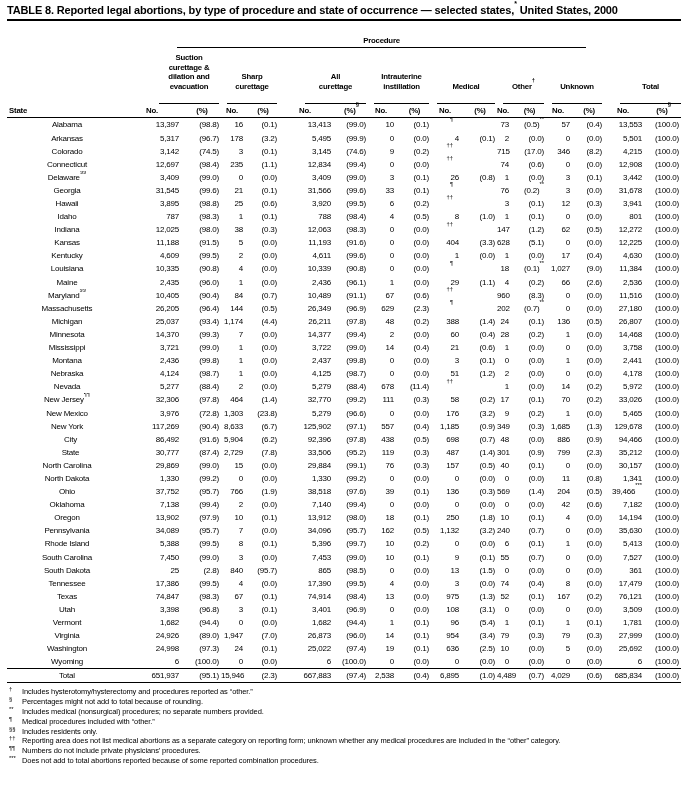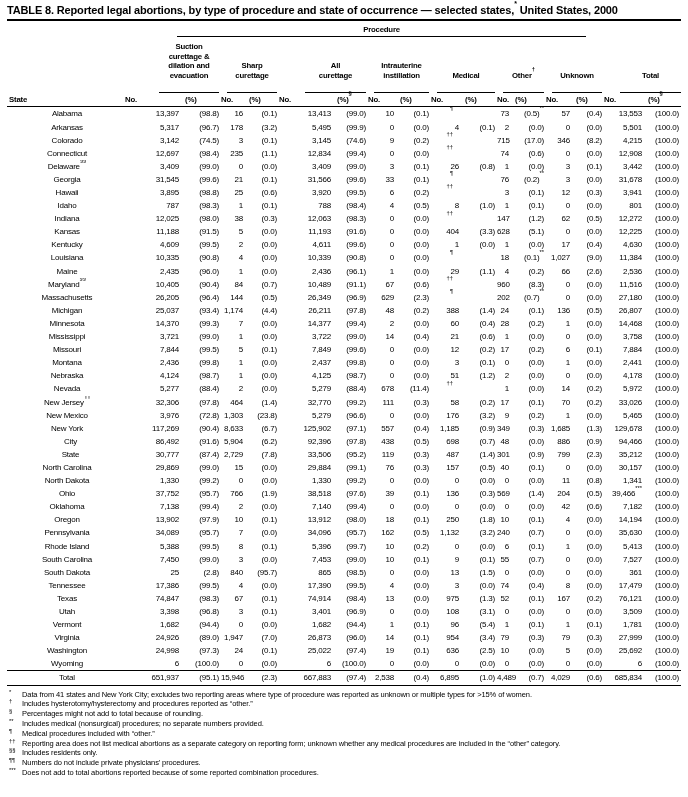--- a/index.html
+++ b/index.html
@@ -13,34 +13,34 @@
     font-size:11px;font-weight:bold;letter-spacing:-0.15px;
     padding-bottom:3px;border-bottom:2px solid #000;white-space:nowrap;
   }
   .title sup{font-size:7px;line-height:0;position:relative;top:-3px;}
   table{
     border-collapse:collapse;table-layout:fixed;width:674px;margin-top:1px;
     letter-spacing:-0.2px;
   }
   th,td{padding:0;margin:0;vertical-align:bottom;font-weight:normal;}
   thead th{font-weight:bold;font-size:7.8px;line-height:9.4px;}
-  .proc-cell{padding-top:3px;}
+  .proc-cell{padding-top:14px;}
   .proc-inner{
     text-align:center;border-bottom:1.5px solid #000;
     margin:0 18px 2px 52px;padding-bottom:2px;
   }
   .group-inner{
     text-align:center;border-bottom:1.5px solid #000;
     margin:0 2px 0 6px;padding:3px 0 12px 0;white-space:pre-line;
   }
   #group-row th:nth-child(2) .group-inner{margin-left:34px;}
   #group-row th:nth-child(4) .group-inner{margin-left:26px;}
   #group-row th:nth-child(9) .group-inner{margin-left:16px;margin-right:0;}
   #sub-row th{
-    border-bottom:1.5px solid #000;text-align:left;
+    border-bottom:1.5px solid #000;text-align:center;
     padding:2px 6px 2px 0;font-size:7.8px;
   }
   #sub-row th.pct{padding-right:2px;}
   #sub-row th.state-head{text-align:left;padding-left:2px;}
   tbody td{font-size:8px;line-height:13.1px;white-space:nowrap;}
   td.state{text-align:center;padding-left:2px;overflow:hidden;}
   td.state.indent{padding-left:9px;}
   td.no{text-align:right;padding-right:6px;}
   td.pct{text-align:right;padding-right:2px;}
   td.no.marker{padding-right:12px;}
@@ -480,39 +480,20 @@
           <td class="no">21</td>
           <td class="pct">(0.6)</td>
           <td class="no">1</td>
           <td class="pct">(0.0)</td>
           <td class="no">0</td>
           <td class="pct">(0.0)</td>
           <td class="no">3,758</td>
           <td class="pct">(100.0)</td>
         </tr>
         <tr>
-          <td class="state">Missouri</td>
-          <td class="no">7,844</td>
-          <td class="pct">(99.5)</td>
-          <td class="no">5</td>
-          <td class="pct">(0.1)</td>
-          <td class="no">7,849</td>
-          <td class="pct">(99.6)</td>
-          <td class="no">0</td>
-          <td class="pct">(0.0)</td>
-          <td class="no">12</td>
-          <td class="pct">(0.2)</td>
-          <td class="no">17</td>
-          <td class="pct">(0.2)</td>
-          <td class="no">6</td>
-          <td class="pct">(0.1)</td>
-          <td class="no">7,884</td>
-          <td class="pct">(100.0)</td>
-        </tr>
-        <tr>
           <td class="state">Montana</td>
           <td class="no">2,436</td>
           <td class="pct">(99.8)</td>
           <td class="no">1</td>
           <td class="pct">(0.0)</td>
           <td class="no">2,437</td>
           <td class="pct">(99.8)</td>
           <td class="no">0</td>
           <td class="pct">(0.0)</td>
           <td class="no">3</td>
@@ -977,24 +958,23 @@
           <td class="pct">(0.7)</td>
           <td class="no">4,029</td>
           <td class="pct">(0.6)</td>
           <td class="no">685,834</td>
           <td class="pct">(100.0)</td>
         </tr>
       </tbody>
   </table>
 
   <div class="footnotes" id="footnotes">
-      <div class="fn"><sup class="fn-marker">*</sup><span class="fn-text">Data from 41 states and New York City; excludes two reporting areas where type of procedure was reported as unknown or multiple types for &gt;15% of women.</span></div>
       <div class="fn"><sup class="fn-marker">†</sup><span class="fn-text">Includes hysterotomy/hysterectomy and procedures reported as “other.”</span></div>
       <div class="fn"><sup class="fn-marker">§</sup><span class="fn-text">Percentages might not add to total because of rounding.</span></div>
       <div class="fn"><sup class="fn-marker">**</sup><span class="fn-text">Includes medical (nonsurgical) procedures; no separate numbers provided.</span></div>
       <div class="fn"><sup class="fn-marker">¶</sup><span class="fn-text">Medical procedures included with “other.”</span></div>
+      <div class="fn"><sup class="fn-marker">§§</sup><span class="fn-text">Includes residents only.</span></div>
       <div class="fn"><sup class="fn-marker">††</sup><span class="fn-text">Reporting area does not list medical abortions as a separate category on reporting form; unknown whether any medical procedures are included in the “other” category.</span></div>
-      <div class="fn"><sup class="fn-marker">§§</sup><span class="fn-text">Includes residents only.</span></div>
       <div class="fn"><sup class="fn-marker">¶¶</sup><span class="fn-text">Numbers do not include private physicians’ procedures.</span></div>
       <div class="fn"><sup class="fn-marker">***</sup><span class="fn-text">Does not add to total abortions reported because of some reported combination procedures.</span></div>
     </div>
 
 </div>
 
 </body></html>

